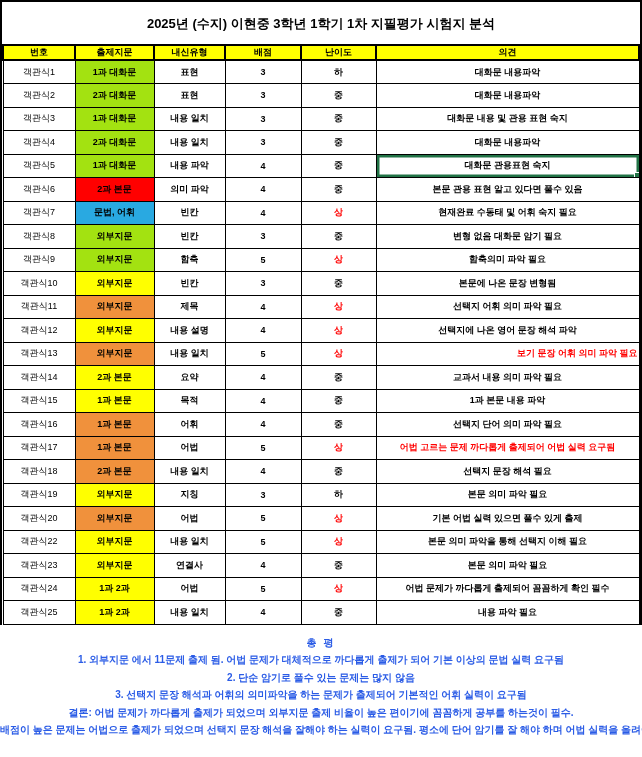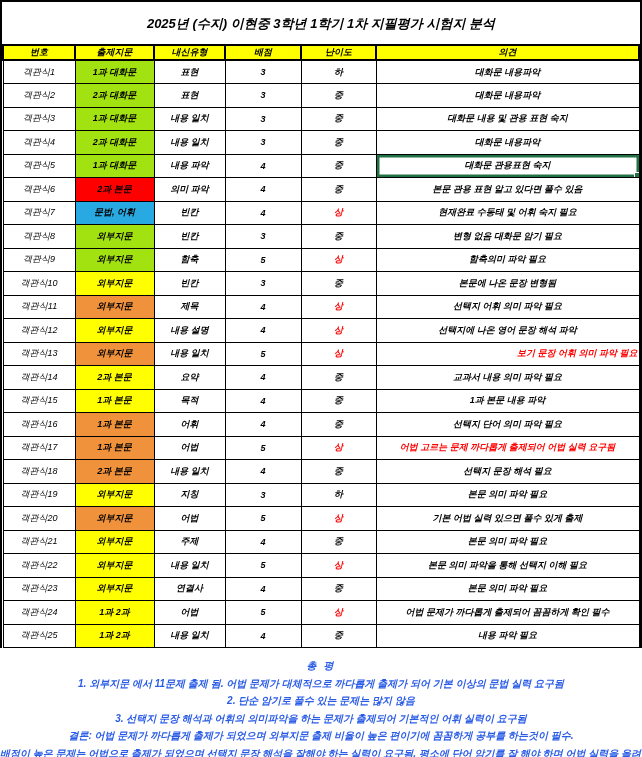--- a/index.html
+++ b/index.html
@@ -1,17 +1,17 @@
 <!DOCTYPE html>
 <html style="--sel: #217346;"><head>
 <meta charset="utf-8">
 <style>
   html,body{margin:0;padding:0;background:#ffffff;}
   body{font-family:"Liberation Sans","DejaVu Sans",sans-serif;}
-  .sheet{position:relative;width:642px;height:757px;background:#fff;overflow:hidden;font-style:italic;}
+  .sheet{position:relative;width:642px;height:757px;background:#fff;overflow:hidden;}
   .top-block{border:2px solid #000;border-bottom:none;box-sizing:border-box;width:642px;}
   .title-block{height:42px;display:flex;flex-direction:column;justify-content:center;
     align-items:center;text-align:center;}
   .title-line{font-size:13px;font-weight:bold;color:#000;line-height:17px;}
   table{border-collapse:collapse;table-layout:fixed;width:528px;padding-left:8px;}
   col.c-no{width:72px;} col.c-src{width:79px;} col.c-type{width:71px;}
   col.c-pts{width:76px;} col.c-diff{width:75px;} col.c-op{width:263px;}
   th,td{border:1.5px solid #000;box-sizing:border-box;text-align:center;vertical-align:middle;
     font-weight:bold;color:#000;overflow:hidden;white-space:nowrap;padding:0 1px;}
   th{height:14px;font-size:9px;border-width:2px;}
@@ -206,28 +206,20 @@
           </tr>
           <tr>
             <td>객관식20</td>
             <td style="background: rgb(240, 145, 60);">외부지문</td>
             <td>어법</td>
             <td>5</td>
             <td style="color: rgb(255, 0, 0);">상</td>
             <td style="color: rgb(0, 0, 0);">기본 어법 실력 있으면 풀수 있게 출제</td>
           </tr>
           <tr>
-            <td>객관식21</td>
-            <td style="background: rgb(255, 255, 0);">외부지문</td>
-            <td>주제</td>
-            <td>4</td>
-            <td style="color: rgb(0, 0, 0);">중</td>
-            <td style="color: rgb(0, 0, 0);">본문 의미 파악 필요</td>
-          </tr>
-          <tr>
             <td>객관식22</td>
             <td style="background: rgb(255, 255, 0);">외부지문</td>
             <td>내용 일치</td>
             <td>5</td>
             <td style="color: rgb(255, 0, 0);">상</td>
             <td style="color: rgb(0, 0, 0);">본문 의미 파악을 통해 선택지 이해 필요</td>
           </tr>
           <tr>
             <td>객관식23</td>
             <td style="background: rgb(255, 255, 0);">외부지문</td>

